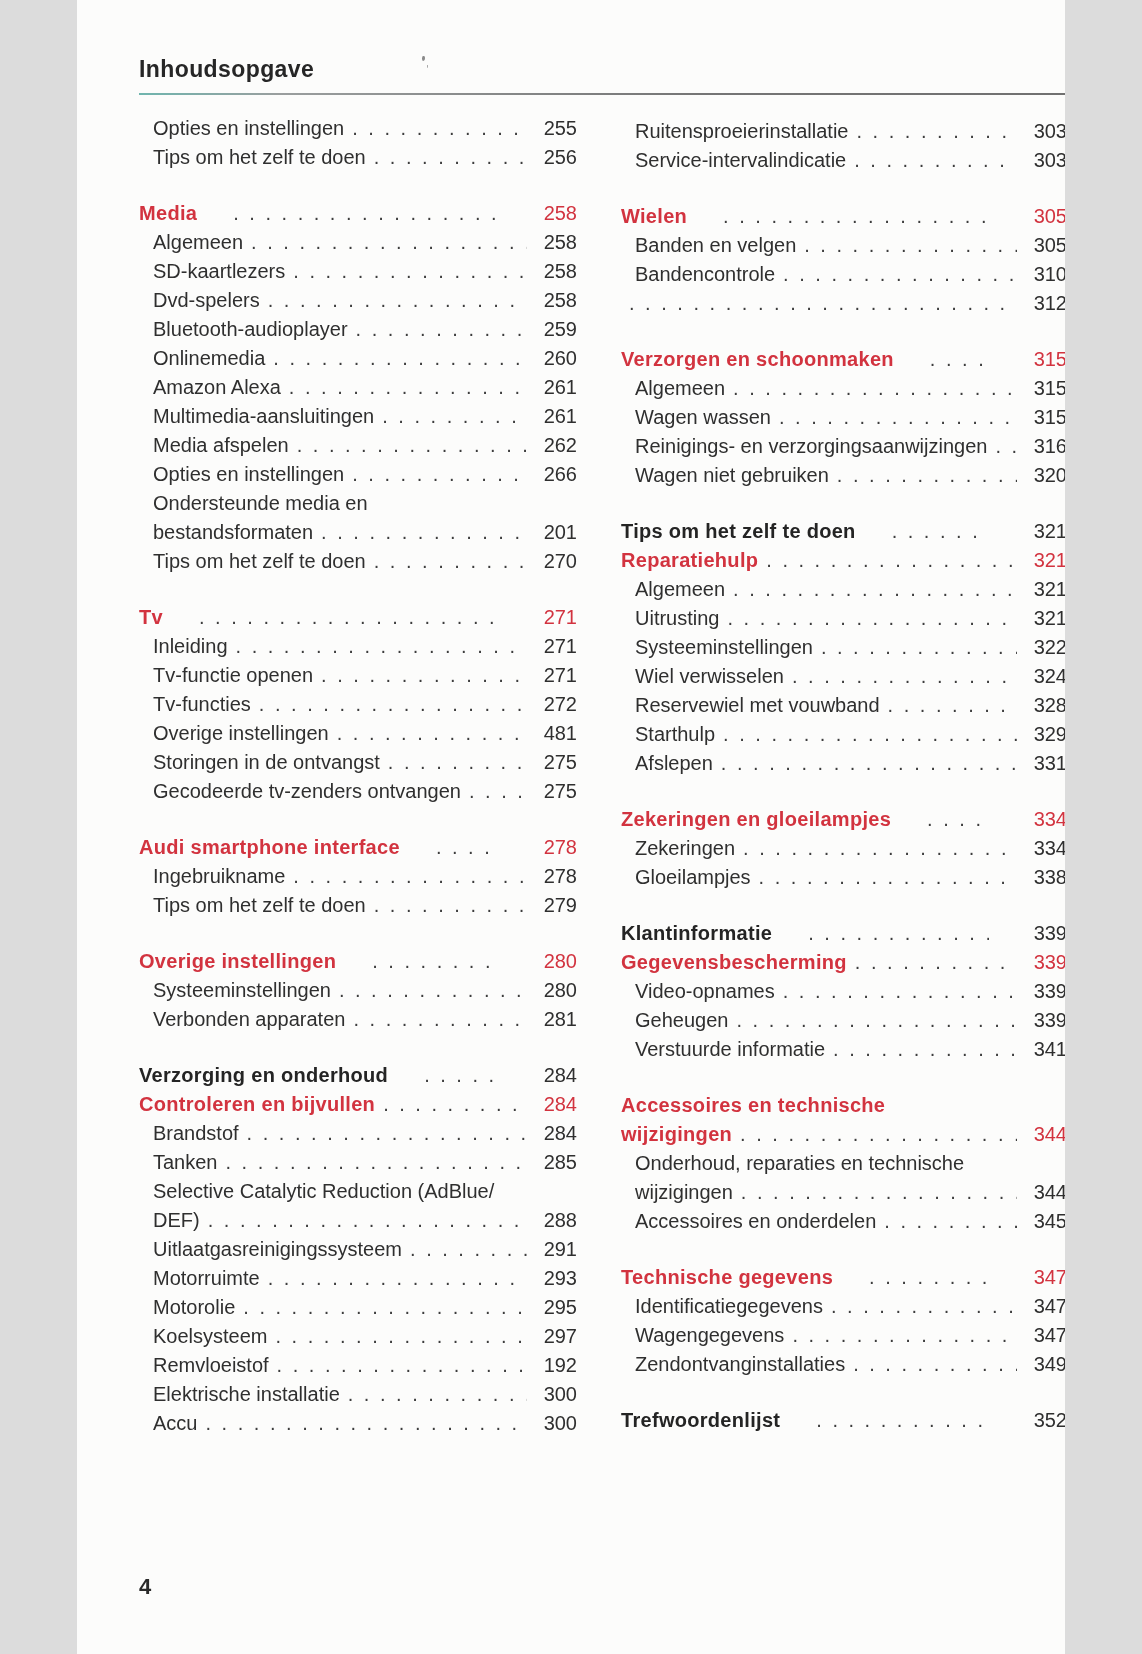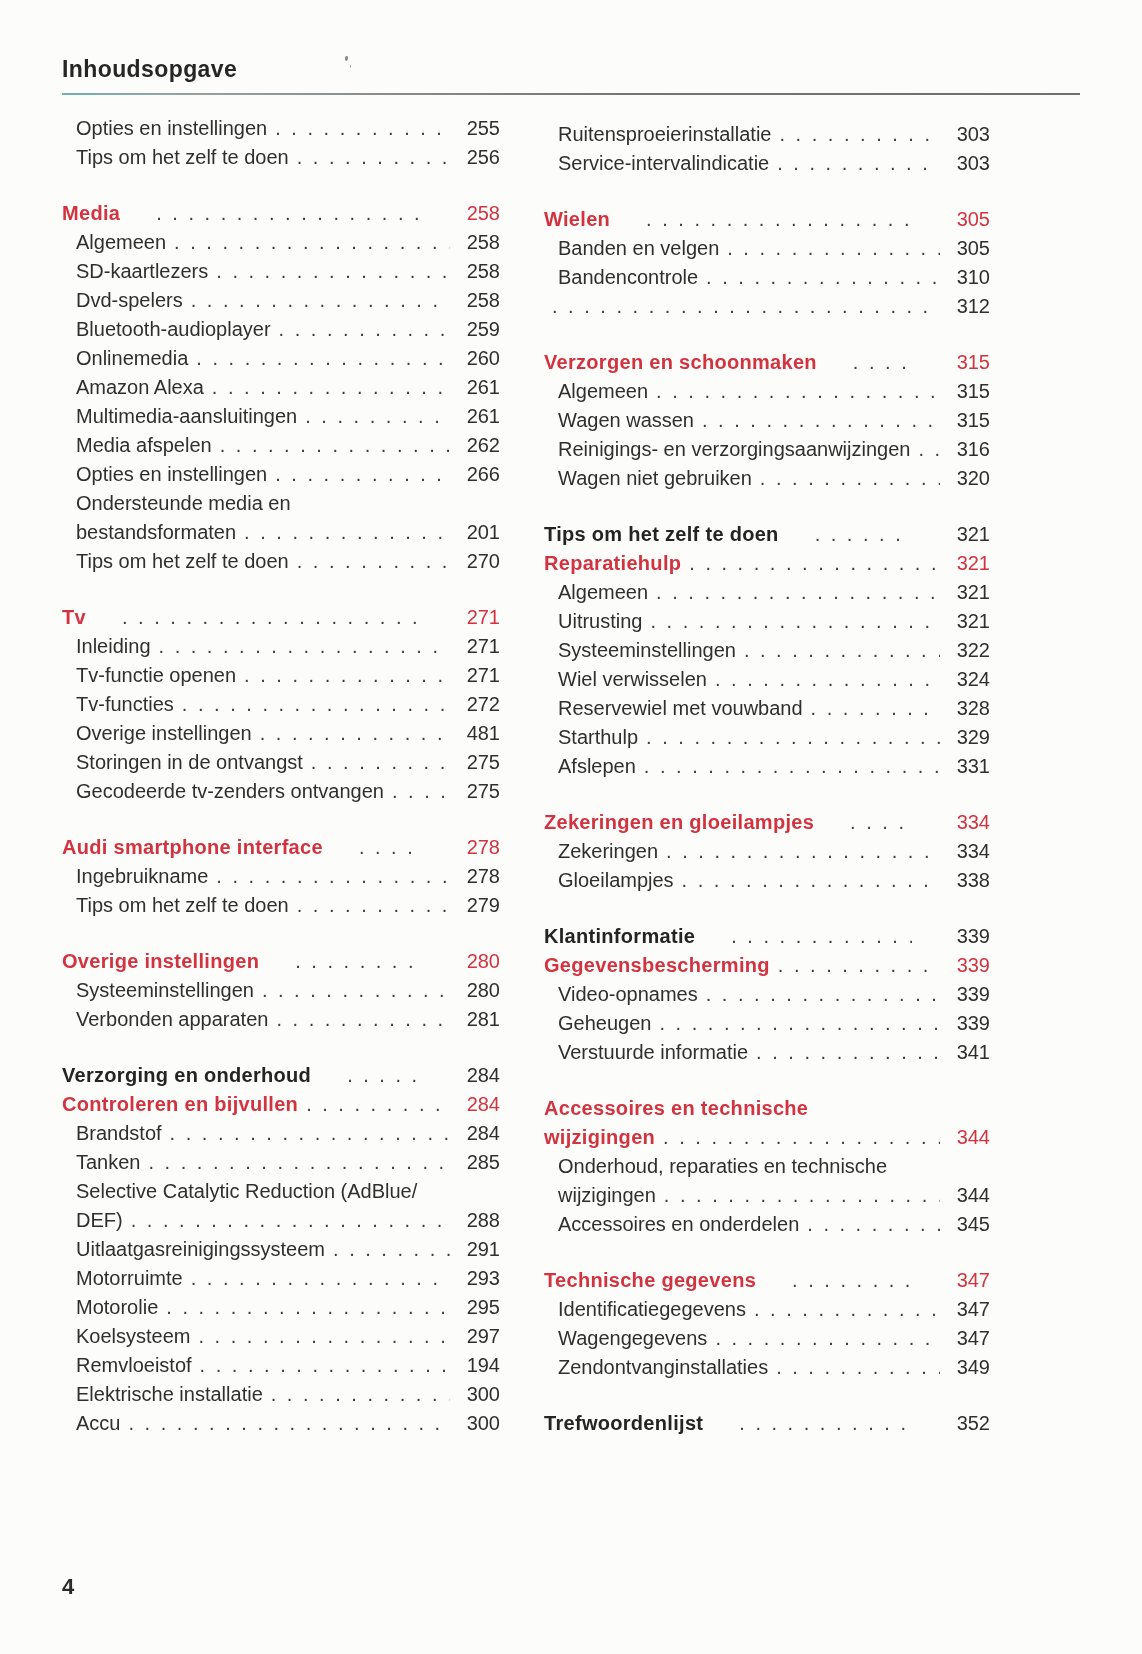--- a/index.html
+++ b/index.html
@@ -1,19 +1,19 @@
 <!DOCTYPE html>
 <html style="--red: #d2333f;"><head>
 <meta charset="utf-8">
 <style>
   * { box-sizing: border-box; }
   html,body { margin:0; padding:0; background:#dcdcdc; }
   .sheet {
     position:relative;
-    width:1142px; height:1654px;
+    width:988px; height:1654px;
     margin:0 auto;
     background:#fcfcfb;
     font-family:"Liberation Sans","DejaVu Sans",sans-serif;
     color:#2f2f2f;
     overflow:hidden;
     padding-left:40px;
   }
   .page-title {
     position:absolute; left:62px; top:56px;
     font-size:23px; font-weight:700; letter-spacing:0.4px; color:#262626;
@@ -22,21 +22,21 @@
     position:absolute; left:62px; top:93px; width:1018px; height:2px;
     background:linear-gradient(90deg,#6fb5ae 0px,#9a9e9e 140px,#757575 55%,#6f6f6f 100%);
   }
   .ink-speck {
     position:absolute; left:345px; top:56px; width:3px; height:5px;
     background:#8a8a8a; border-radius:50% 40% 60% 50%;
     box-shadow:4px 8px 0 -1px #a5a5a5;
   }
   .content {
     position:absolute; left:62px; top:114px;
-    display:flex; align-items:flex-end;
+    display:flex; align-items:center;
   }
   .col { display:block; }
   .col.left  { width:438px; margin-right:44px; }
   .col.right { width:446px; }
   .row { display:flex; font-size:20px; line-height:29px; }
   .row.gap { margin-top:27px;gap:28px; }
   .row .label { flex:0 0 auto; white-space:nowrap; color:#2f2f2f; }
   .row.item .label { padding-left:14px; }
   .row.h-red .label { color:var(--red,#d2333f); font-weight:700; letter-spacing:0.3px; }
   .row.h-black .label { color:#242424; font-weight:700; letter-spacing:0.3px; }
@@ -246,21 +246,21 @@
           <span class="num">295</span>
         </div>
         <div class="row item">
           <span class="label">Koelsysteem</span>
           <span class="dots"></span>
           <span class="num">297</span>
         </div>
         <div class="row item">
           <span class="label">Remvloeistof</span>
           <span class="dots"></span>
-          <span class="num">194</span>
+          <span class="num">192</span>
         </div>
         <div class="row item">
           <span class="label">Elektrische installatie</span>
           <span class="dots"></span>
           <span class="num">300</span>
         </div>
         <div class="row item">
           <span class="label">Accu</span>
           <span class="dots"></span>
           <span class="num">300</span>

